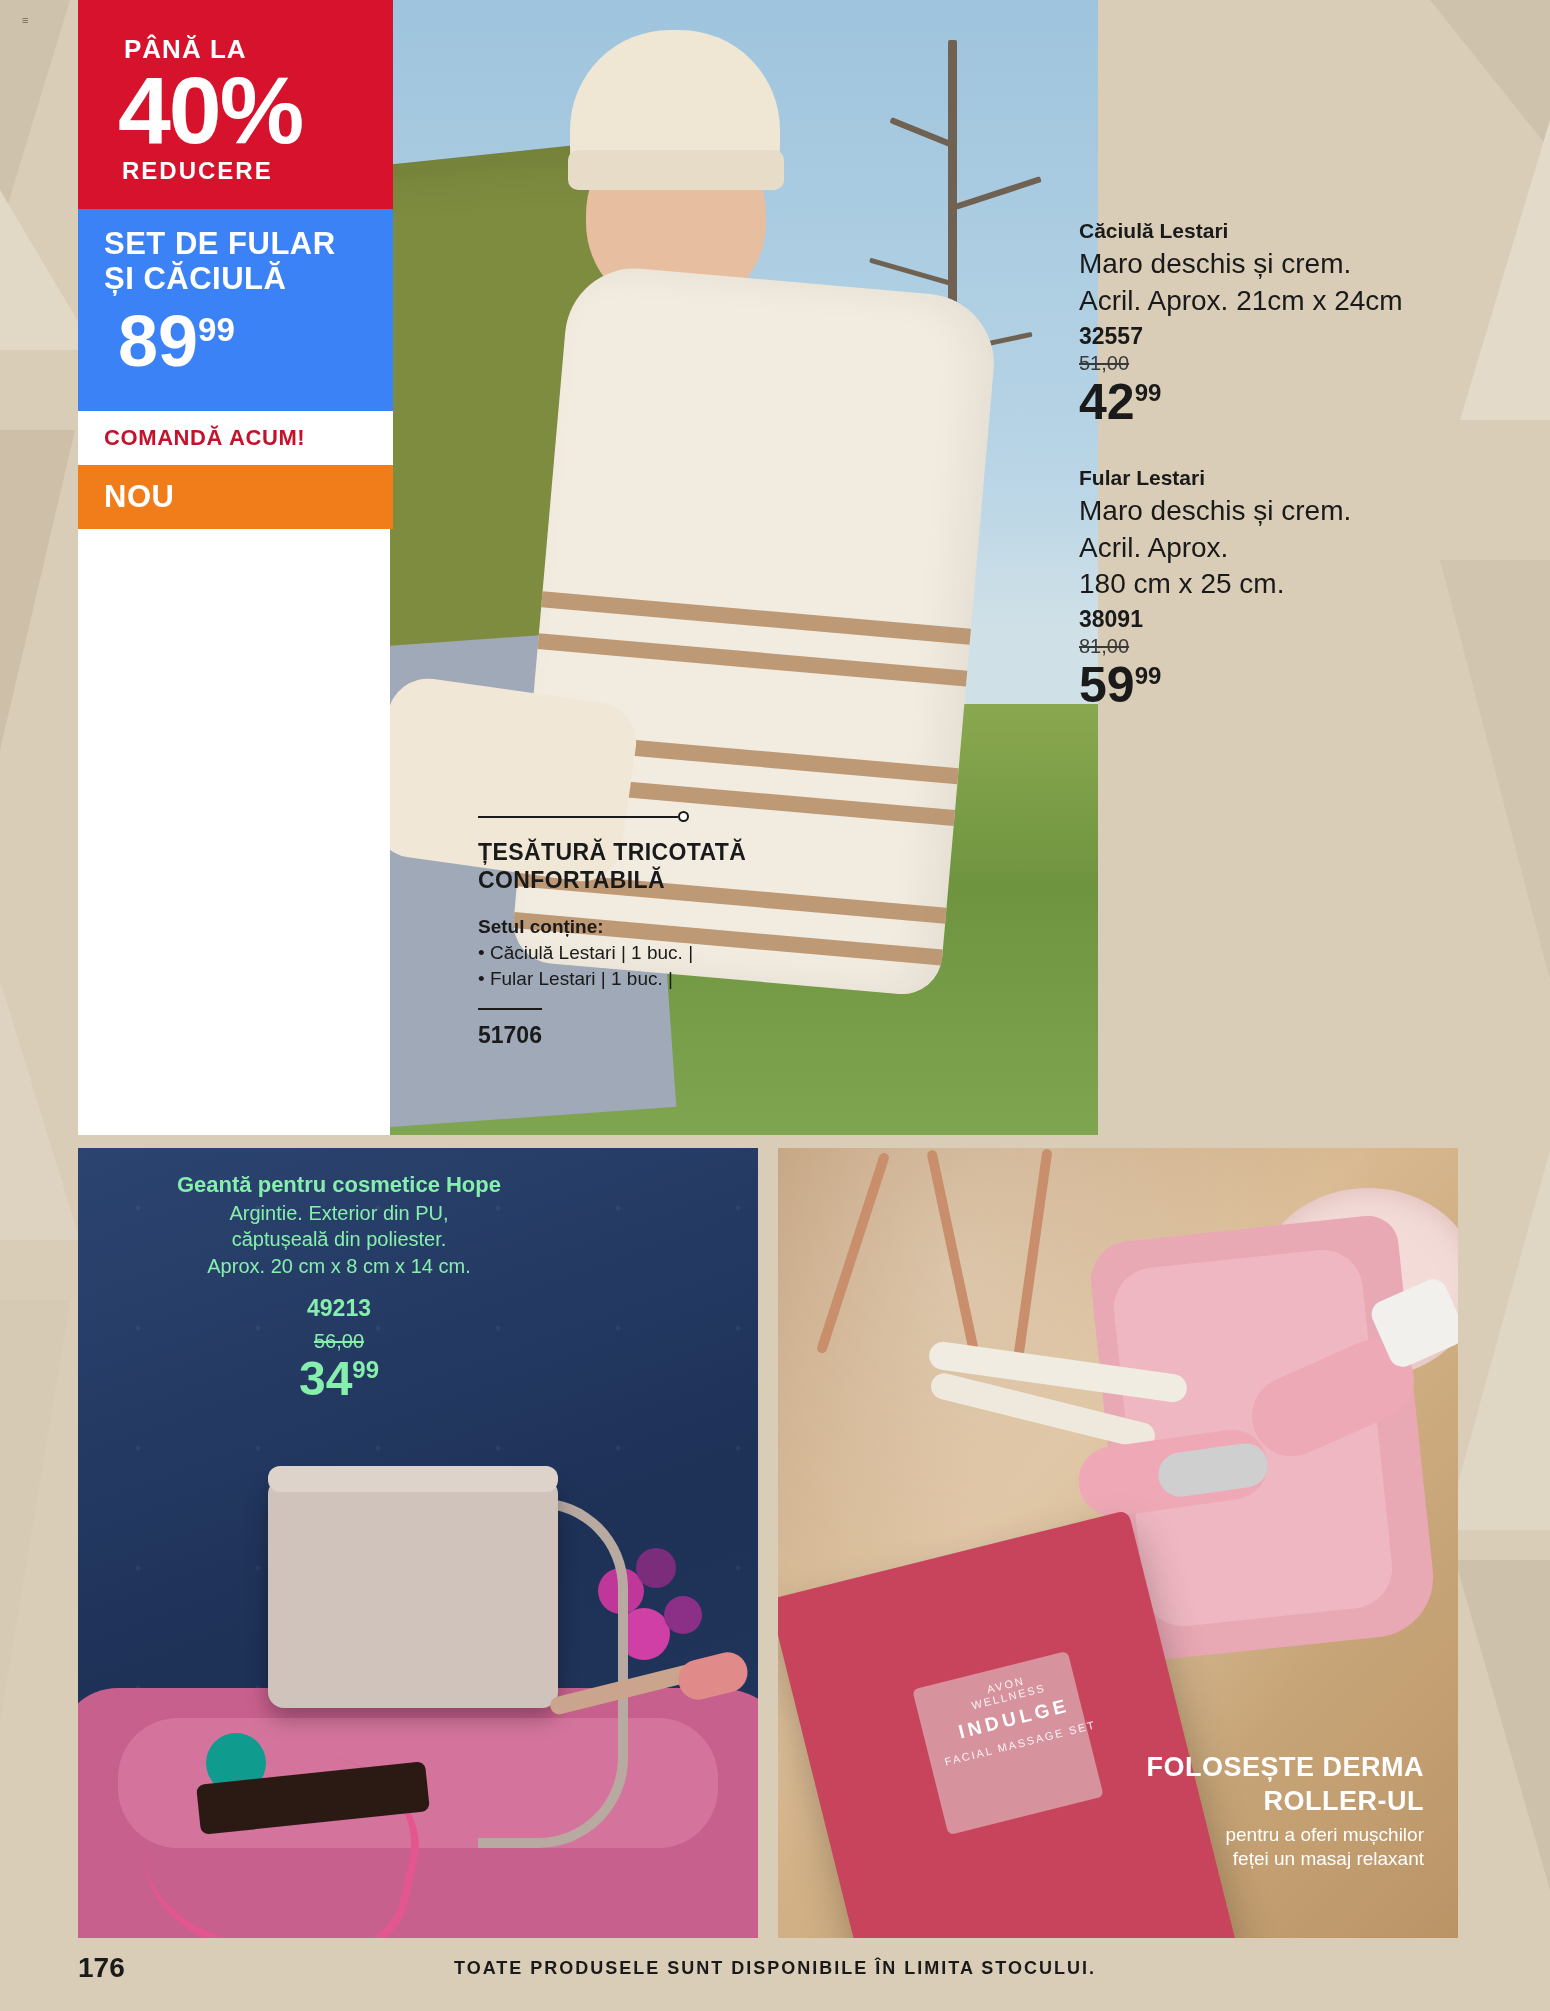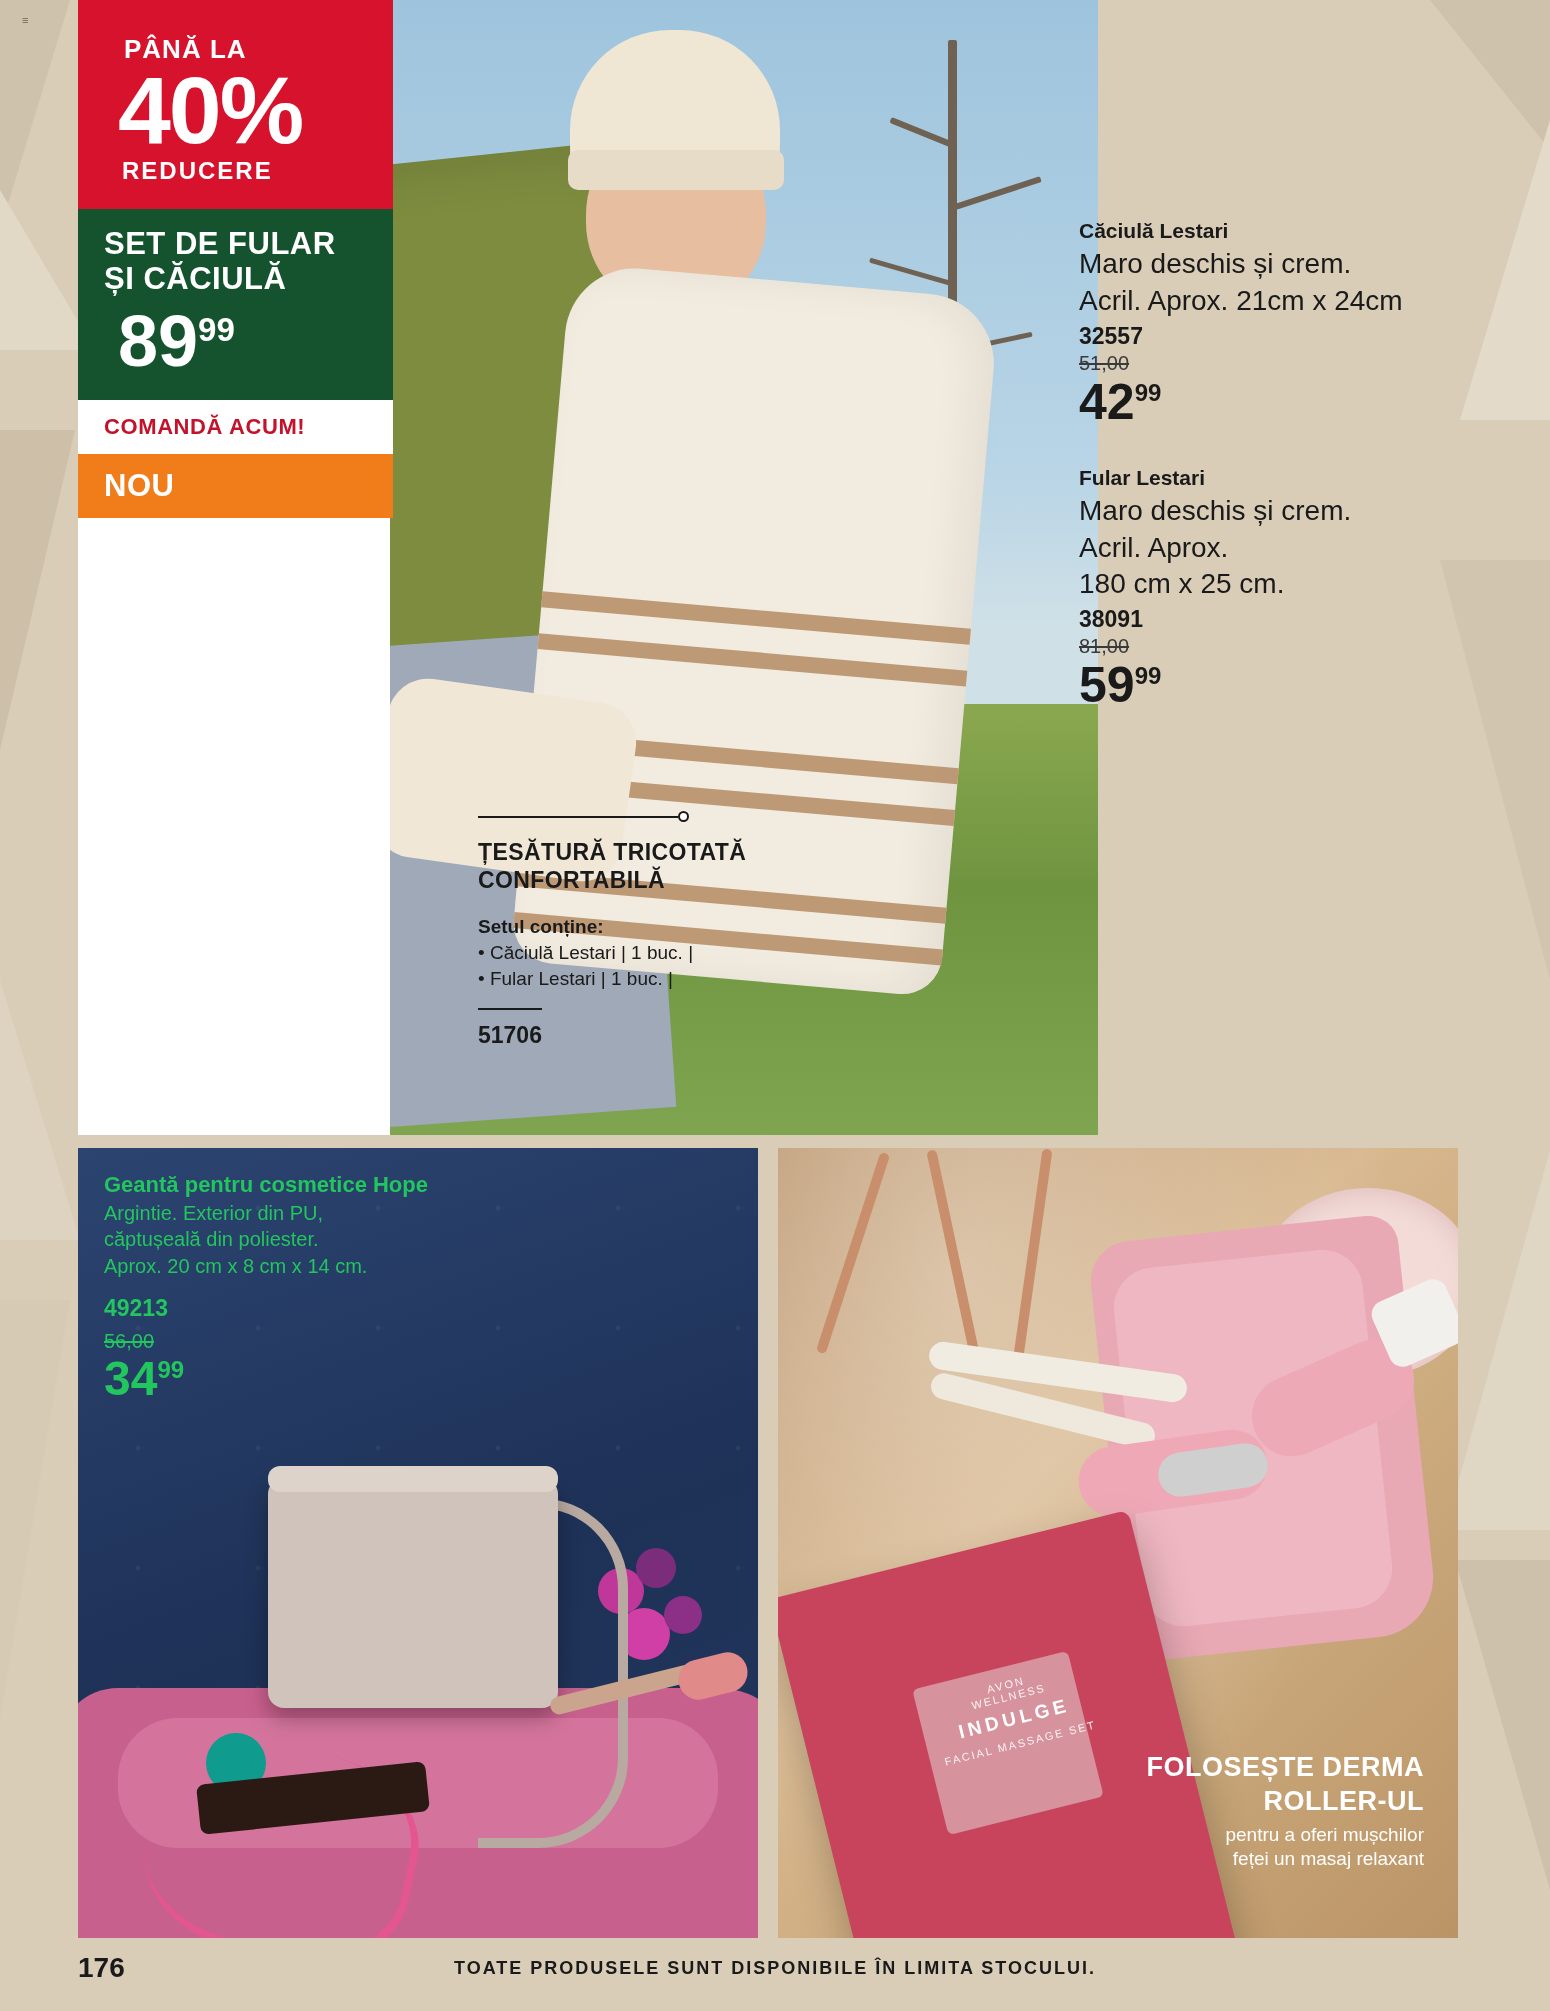--- a/index.html
+++ b/index.html
@@ -66,21 +66,21 @@
   }
   .stripe{position:absolute;left:0;width:100%;height:16px;background:#b58b63;opacity:.85;}
   .arm{position:absolute;left:-10px;top:690px;width:250px;height:180px;background:#f0e7d7;border-radius:40px;transform:rotate(8deg);}
 
   
   .promo{position:absolute;left:78px;top:0;width:315px;}
   .promo-red{background:#d6122c;color:#fff;padding:24px 26px 18px 26px;}
   .promo-pana{font-size:26px;font-weight:bold;letter-spacing:1px;margin:10px 0 0 20px;}
   .promo-40{font-size:95px;font-weight:bold;line-height:.95;margin-left:14px;letter-spacing:-2px;}
   .promo-red-small{font-size:24px;font-weight:bold;letter-spacing:2px;margin:2px 0 6px 18px;}
-  .promo-band{background:#14532d;color:#fff;padding:18px 26px 23px 26px;}
+  .promo-band{background:#3b82f6;color:#fff;padding:18px 26px 34px 26px;}
   .promo-set{font-size:31px;font-weight:bold;line-height:1.12;letter-spacing:.5px;}
   .promo-price{font-size:72px;font-weight:bold;line-height:1;margin-top:8px;margin-left:14px;}
   .promo-price sup{font-size:33px;vertical-align:super;}
   .promo-cmd{background:#fff;color:#c3122a;font-size:22px;font-weight:bold;letter-spacing:.6px;padding:14px 26px;}
   .promo-nou{background:#f07c1a;color:#fff;font-size:31px;font-weight:bold;letter-spacing:.5px;padding:14px 26px;}
 
   
   .caption{position:absolute;left:478px;top:810px;width:360px;color:#1a1a1a;}
   .cap-rule{position:relative;height:14px;margin-bottom:14px;}
   .cap-rule:before{content:"";position:absolute;left:0;top:6px;width:200px;height:2px;background:#1a1a1a;}
@@ -111,21 +111,21 @@
   .bag{position:absolute;left:190px;top:330px;width:290px;height:230px;background:#cfc3bb;border-radius:16px;box-shadow:0 10px 22px rgba(0,0,0,.3);}
   .bag-top{position:absolute;left:190px;top:318px;width:290px;height:26px;background:#ded3cb;border-radius:12px;}
   .bag-strap{position:absolute;left:400px;top:350px;width:140px;height:330px;border:10px solid #b9aaa1;border-radius:0 90px 90px 0;border-left:none;}
   .brush{position:absolute;left:470px;top:530px;width:170px;height:18px;background:#caa48c;border-radius:9px;transform:rotate(-14deg);}
   .brush-head{position:absolute;left:600px;top:508px;width:70px;height:40px;background:#e08a8a;border-radius:20px;transform:rotate(-14deg);}
   .beads{position:absolute;left:520px;top:400px;width:120px;height:120px;}
   .bead{position:absolute;border-radius:50%;background:#c0379a;}
   .teal-ball{position:absolute;left:128px;top:585px;width:60px;height:60px;border-radius:50%;background:#0f9b8e;}
   .glasses{position:absolute;left:120px;top:625px;width:230px;height:50px;background:#2b1a14;border-radius:8px;transform:rotate(-6deg);}
   .ribbon{position:absolute;left:70px;top:600px;width:260px;height:200px;border:8px solid #e3568f;border-radius:40%;border-top:none;border-left:none;transform:rotate(12deg);}
-  .cl-text{position:absolute;left:26px;top:24px;width:470px;color:#22c55e;}
+  .cl-text{position:absolute;left:26px;top:24px;width:470px;color:#86efac;text-align:center;}
   .cl-name{font-size:22px;font-weight:bold;}
   .cl-desc{font-size:20px;line-height:1.32;margin-top:2px;}
   .cl-code{font-size:23px;font-weight:bold;margin-top:16px;}
   .cl-old{font-size:20px;text-decoration:line-through;margin-top:8px;}
   .cl-new{font-size:48px;font-weight:bold;line-height:1;margin-top:2px;}
   .cl-new sup{font-size:24px;vertical-align:super;}
 
   
   .card-right{position:absolute;left:778px;top:1148px;width:680px;height:790px;background:#c2a07a;overflow:hidden;}
   .cr-bg{position:absolute;inset:0;background:linear-gradient(135deg,#b99268 0%,#d8b88f 40%,#c8a679 70%,#bb9466 100%);}

